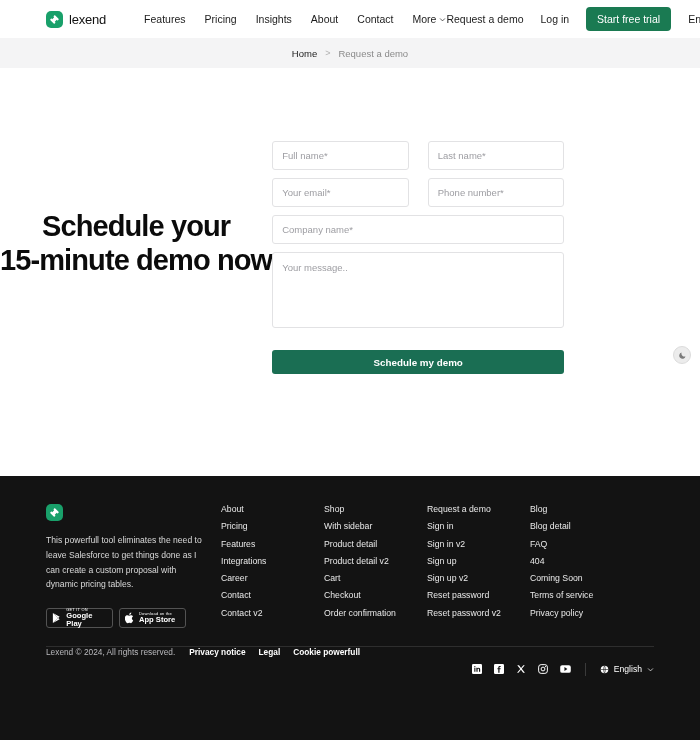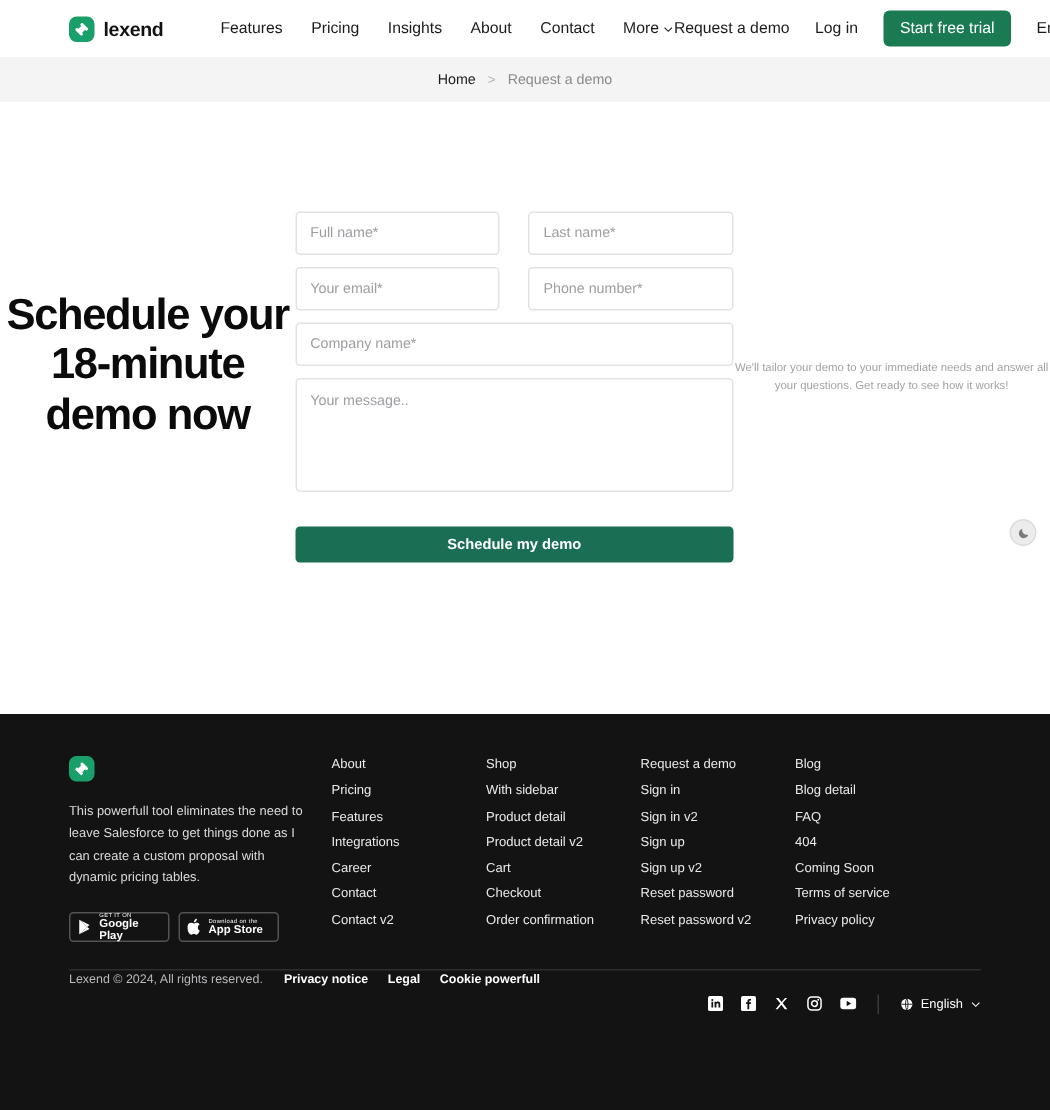--- a/index.html
+++ b/index.html
@@ -20,21 +20,21 @@
     background: #ffffff;
   }
   .brand { display: flex; align-items: center; gap: 6px; }
   .brand-mark {
     width: 17px; height: 17px; border-radius: 5px;
     background: #19a06a;
     display: flex; align-items: center; justify-content: center;
   }
   .brand-mark svg { display: block; }
   .brand-name {
-    font-size: 13px; font-weight: bold; color: #111; letter-spacing: -0.2px;
+    font-size: 13px; font-weight: normal; color: #111; letter-spacing: -0.2px;
   }
   .nav-main {
     display: flex; align-items: center; gap: 19px;
     margin-left: 38px;
   }
   .nav-link {
     font-size: 10.5px; color: #1b1b1b; cursor: pointer;
     display: flex; align-items: center; gap: 3px;
     white-space: nowrap;
   }
@@ -215,40 +215,39 @@
 
 <div class="crumb-band">
   <span class="crumb-home">Home</span>
   <span class="crumb-sep">&gt;</span>
   <span class="crumb-cur">Request a demo</span>
 </div>
 
 <div class="hero">
   <h1>
     <span>Schedule your</span><br>
-    <span>18-minute demo now</span>
+    <span>15-minute demo now</span>
   </h1>
 
   <form class="form-wrap">
     <div class="row">
       <input class="field" type="text" placeholder="Full name*" style="">
       <input class="field" type="text" placeholder="Last name*" style="">
     </div>
     <div class="row">
       <input class="field" type="email" placeholder="Your email*" style="">
       <input class="field" type="tel" placeholder="Phone number*" style="">
     </div>
     <div class="row">
       <input class="field" type="text" placeholder="Company name*" style="">
     </div>
     <textarea class="msg" placeholder="Your message.." style=""></textarea>
     <button class="submit">Schedule my demo</button>
   </form>
 
-  <p class="note">We'll tailor your demo to your immediate needs and answer all your questions. Get ready to see how it works!</p>
 </div>
 
 <div class="theme-fab">
   <svg width="9" height="9" viewBox="0 0 24 24">
     <path d="M20 14.5A8.5 8.5 0 0 1 9.5 4a8.5 8.5 0 1 0 10.5 10.5z" fill="#7b7b7b"></path>
   </svg>
 </div>
 
 <div class="footer">
   <div class="foot-top">

